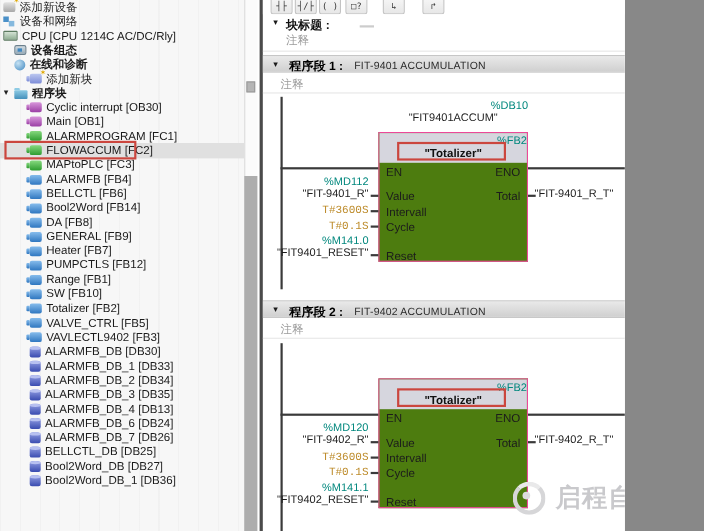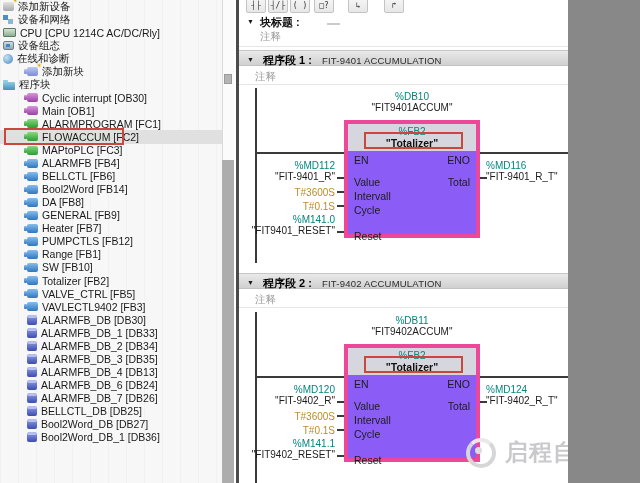--- a/index.html
+++ b/index.html
@@ -16,21 +16,21 @@
     background:
       repeating-linear-gradient(to right, rgba(0,0,0,0.025) 0 1px, transparent 1px 18px),
       #f7f7f7;
     overflow:hidden;
   }
   .trow {
     position:relative; display:flex; align-items:center;
     height:13.06px; font-size:10.5px; color:#1a1a1a; white-space:nowrap;
   }
   .trow.lvl0 { padding-left:3px; }
-  .trow.lvl1 { padding-left:3px; }
+  .trow.lvl1 { padding-left:13px;font-weight:bold; }
   .trow.lvl2 { padding-left:27px; }
   .trow.selected { background:#e0e0e0; }
   .trow .exp { position:absolute; left:2px; top:3px; font-size:7px; color:#222; width:9px; }
   .trow .lab { margin-left:4px; overflow:hidden; }
 
   .ti { position:relative; display:inline-block; width:11px; height:9px; border-radius:2px; flex-shrink:0; }
   .ti-ob { background:linear-gradient(#d795da,#9b3fa5); }
   .ti-fc { background:linear-gradient(#86d97e,#2e9c30); }
   .ti-fb { background:linear-gradient(#86bcec,#2f77c0); }
   .ti-ob::before,.ti-fc::before,.ti-fb::before,.ti-add-block::before {
@@ -96,29 +96,29 @@
   .net-title { position:absolute; left:24px; top:2px; font-size:11px; font-weight:bold; color:#000; }
   .net-sub { position:absolute; left:83px; top:3.5px; font-size:9.5px; color:#2b2b2b; letter-spacing:.2px; }
   .net-comment { position:absolute; left:16px; }
 
   .net-body { position:absolute; left:0; width:100%; }
   .rail { position:absolute; left:16px; top:0; width:2px; background:#3a3a3a; }
   .wire { position:absolute; height:2px; background:#3a3a3a; }
   .stub { position:absolute; height:2px; background:#3a3a3a; width:7px; left:98px; }
   .stub.out { left:241px; width:7px; }
 
-  .addr { color:#00877d; }
+  .addr { color:#00877d;text-align:right; }
   .sym  { color:#1c1c1c; }
-  .const-val { color:#bd8b2a; }
+  .const-val { color:#bd8b2a;font-family:Liberation Mono, monospace; }
 
   .db-label { position:absolute; left:105px; top:3px; width:136px; text-align:center;
     font-size:10px; line-height:11px; }
 
   .fbox { position:absolute; left:105px; top:32px; width:136px; height:118px;
-    background:#8b5cf6; border:4px solid #ec4899; }
+    background:#4d7c0f; border:1px solid #ec4899; }
   .fbox-head { position:absolute; left:0; top:0; width:100%; height:27px;
     background:#d6d6de; text-align:center; font-size:10px; }
   .fbox-head .addr { display:block; margin-top:2px; line-height:11px; }
   .fbox-head .fb-name { display:block; font-size:10.5px; font-weight:bold; color:#111; line-height:12px; }
   .redbox { position:absolute; border:2px solid #cb463e; background:transparent; }
   .fbox .redbox { left:16px; top:8px; width:99px; height:17px; }
 
   .pin { position:absolute; font-size:10.5px; color:#1c1c1c; }
   .pin.l { left:6px; }
   .pin.r { right:6px; text-align:right; }
@@ -407,24 +407,20 @@
       <span class="net-sub">FIT-9402 ACCUMULATION</span>
     </div>
     <div class="comment net-comment" style="top:293px;">注释</div>
     <div class="rule" style="top:307px;"></div>
 
     <div class="net-body" style="top:312px; height:171px;">
       <div class="rail" style="height:171px;"></div>
       <div class="wire" style="left:16px; top:64px; width:90px;"></div>
       <div class="wire" style="left:241px; top:64px; right:0;"></div>
 
-      <div class="db-label">
-        <div class="addr">%DB11</div>
-        <div class="sym">"FIT9402ACCUM"</div>
-      </div>
 
       <div class="fbox">
         <div class="fbox-head">
           <span class="addr">%FB2</span>
           <span class="fb-name">"Totalizer"</span>
           <span class="redbox"></span>
         </div>
         <span class="pin l" style="top:30px;">EN</span>
         <span class="pin r" style="top:30px;">ENO</span>
         <span class="pin l" style="top:52px;">Value</span>

